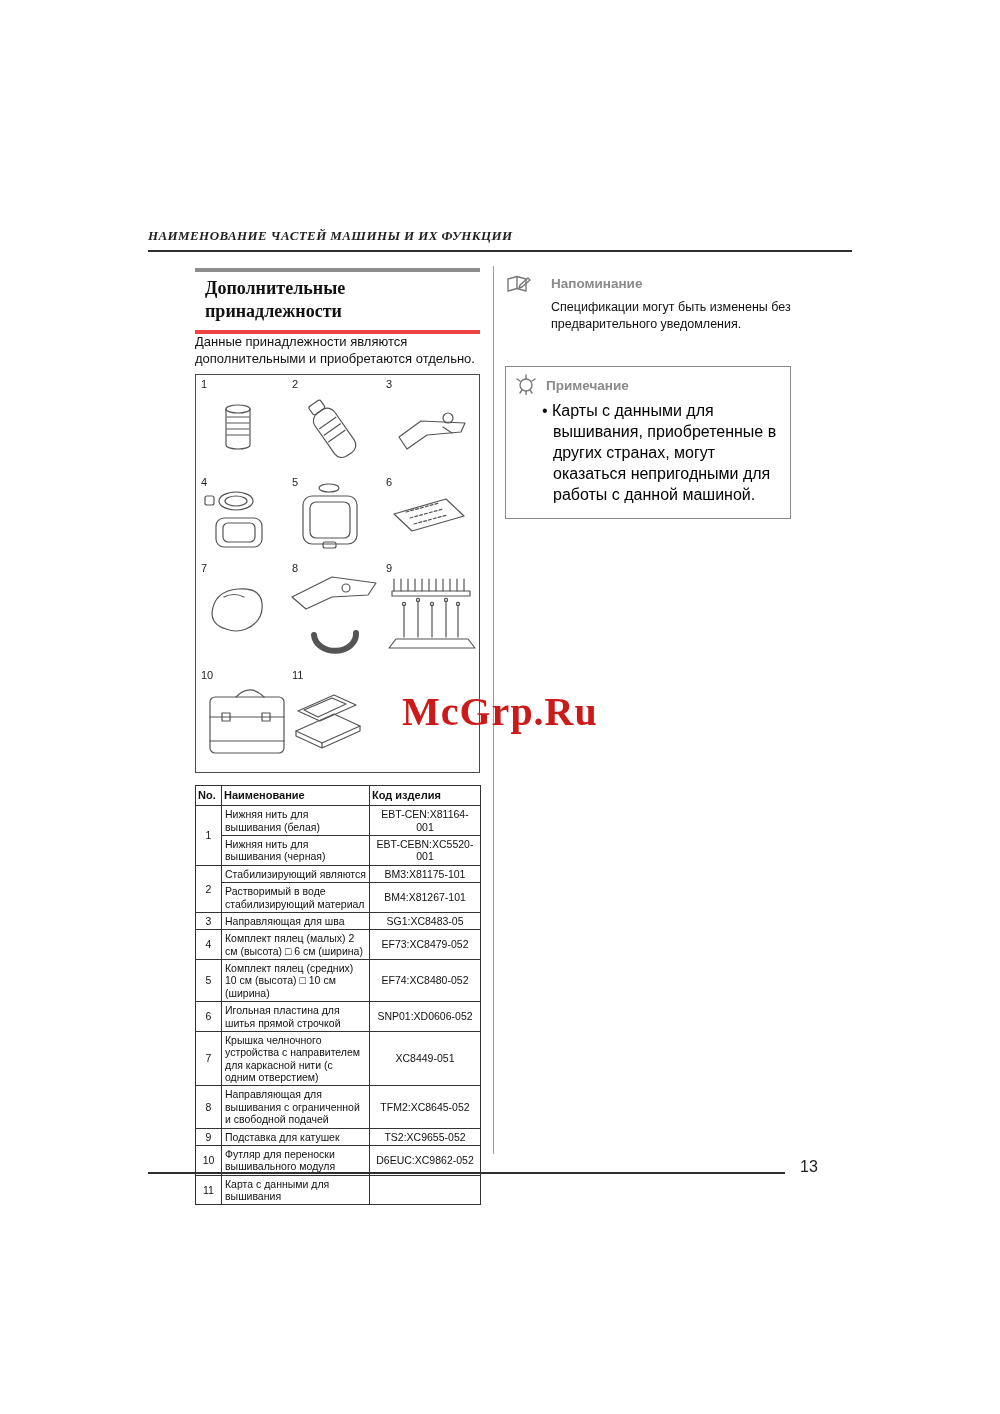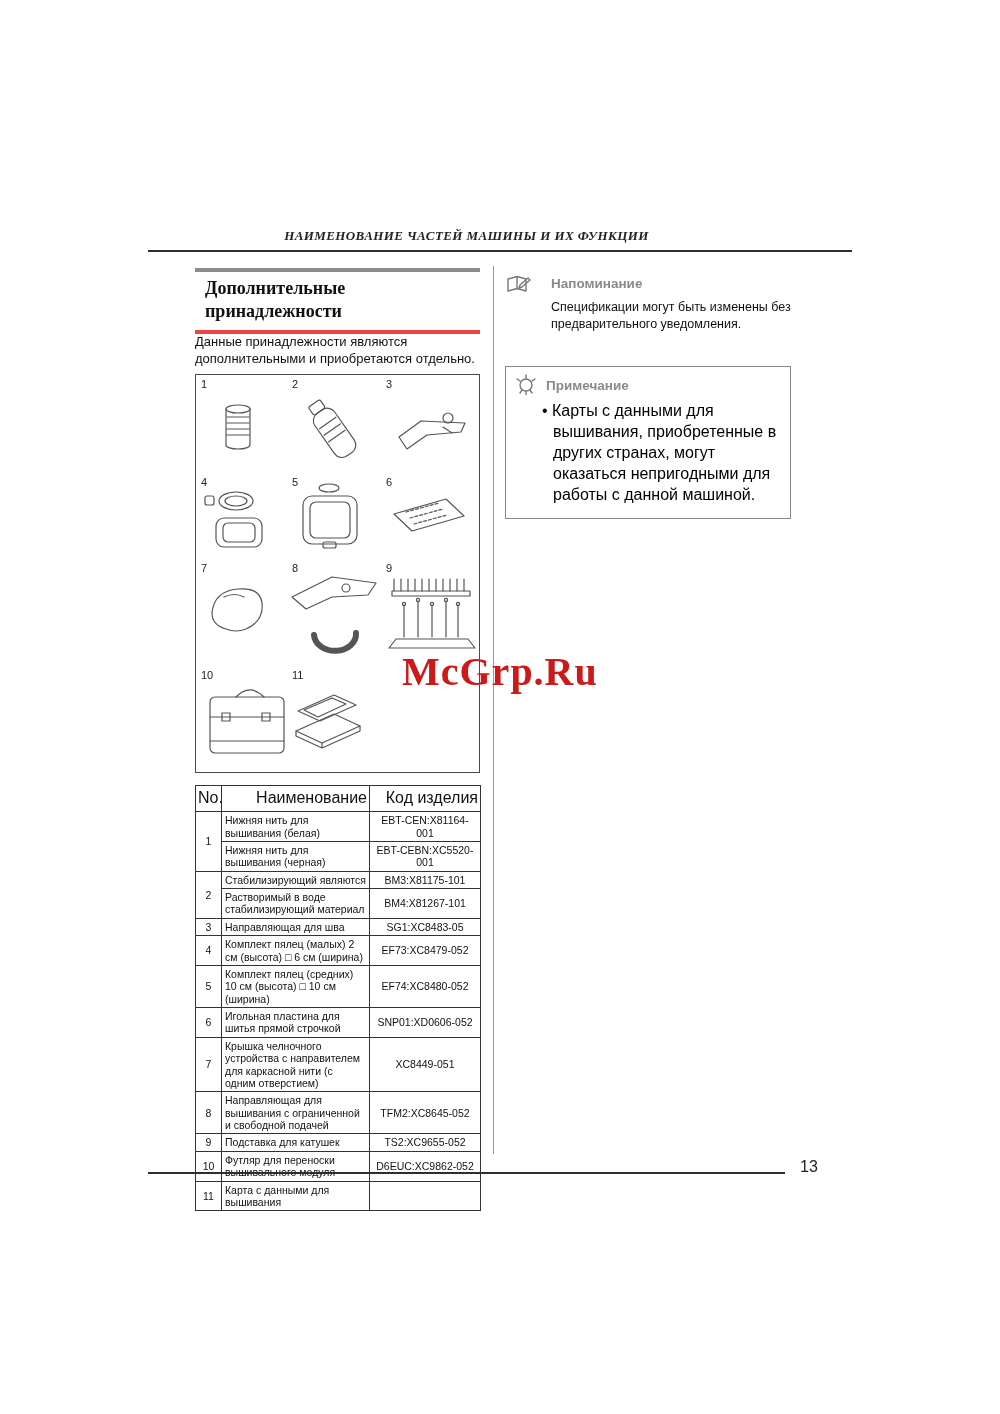--- a/index.html
+++ b/index.html
@@ -5,21 +5,21 @@
   html,body{margin:0;padding:0;background:#ffffff;}
   body{
     width:1000px;height:1414px;position:relative;
     font-family:"Liberation Sans", sans-serif;color:#1a1a1a;
     -webkit-font-smoothing:antialiased;
   }
   .abs{position:absolute;}
 
   
   .doc-header{
-    top:228px;left:148px;width:637px;text-align:center;
+    top:228px;left:148px;width:637px;text-align:left;
     font-family:"Liberation Serif", serif;font-style:italic;font-weight:bold;
     font-size:13px;letter-spacing:.4px;color:#222;
   }
   .rule-top{top:250px;left:148px;width:704px;height:2px;background:#2e2e2e;}
   .rule-bottom{top:1172px;left:148px;width:637px;height:2px;background:#2e2e2e;}
   .page-number{top:1158px;left:800px;font-size:16px;color:#222;}
 
   .col-divider{top:266px;left:493px;width:1px;height:888px;background:#9a9a9a;}
 
   
@@ -34,32 +34,32 @@
 
   .figure-box{
     margin-top:7px;position:relative;width:283px;height:397px;
     border:1px solid #4a4a4a;background:#fff;
   }
   .fig-num{position:absolute;font-size:11px;color:#222;}
   .fig-art{position:absolute;inset:0;width:283px;height:395px;}
   .fig-art *{vector-effect:non-scaling-stroke;}
 
   .watermark{
-    top:648px;left:402px;z-index:6;
+    top:688px;left:402px;z-index:6;
     font-family:"Liberation Serif", serif;font-weight:bold;
     font-size:40px;color:#cc1a1a;letter-spacing:1px;
   }
 
   
   .acc-table{
     margin-top:12px;border-collapse:collapse;width:285px;
     font-size:10.5px;line-height:1.18;color:#111;table-layout:fixed;
   }
   .acc-table th,.acc-table td{border:1px solid #333;padding:2px 3px;vertical-align:middle;}
-  .acc-table th{font-weight:normal;text-align:right;font-size:16px;padding:3px 2px;}
+  .acc-table th{font-weight:bold;text-align:left;font-size:11px;padding:3px 2px;}
   .c-no{text-align:center;width:26px;}
   .c-name{width:148px;}
   .c-code{width:111px;text-align:center;}
 
   
   .right-col{top:274px;left:505px;width:286px;}
   .callout{display:grid;grid-template-columns:32px 1fr;column-gap:14px;}
   .callout-icon{width:26px;height:22px;}
   .callout-title{font-weight:bold;font-size:13.5px;color:#8a8a8a;padding-top:2px;}
   .callout-text{grid-column:2;font-size:12.5px;line-height:1.32;color:#111;margin-top:3px;}

